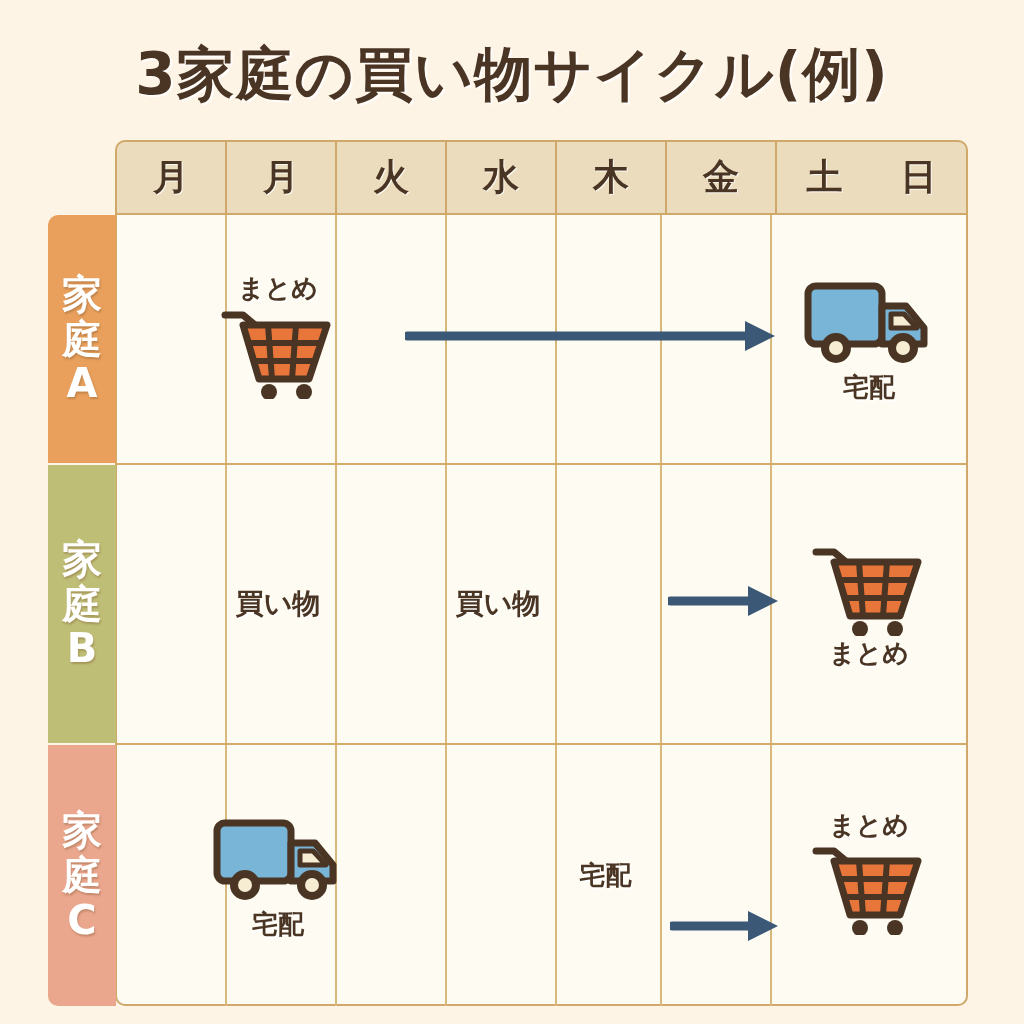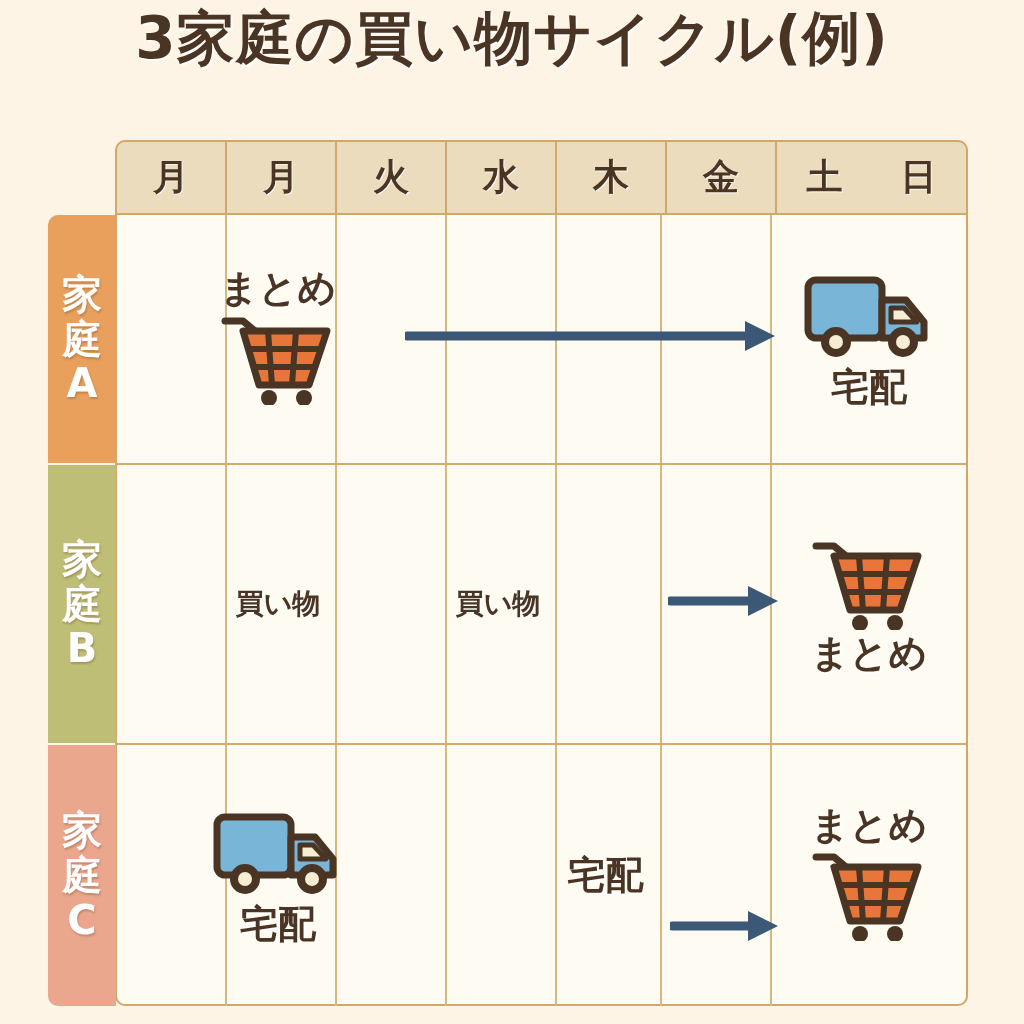--- a/index.html
+++ b/index.html
@@ -12,21 +12,21 @@
     background: #fdf4e6;
     font-family: "DejaVu Sans", "Liberation Sans", sans-serif;
     overflow: hidden;
     position: relative;
   }
 
   
   #title {
     position: absolute;
     left: 0;
-    top: 0;
+    top: 36px;
     width: 1024px;
     text-align: center;
     font-size: 58px;
     font-weight: bold;
     letter-spacing: 1px;
     color: #4a3524;
     text-shadow: 2px 2px 0 rgba(255,255,255,0.75);
     white-space: nowrap;
   }
 
@@ -136,21 +136,21 @@
   }
   .cell {
     position: absolute;
     display: flex;
     flex-direction: column;
     align-items: center;
     justify-content: center;
     box-sizing: border-box;
   }
   .cell-text {
-    font-size: 38px;
+    font-size: 26px;
     font-weight: bold;
     color: #4a3524;
     text-shadow: 1.5px 1.5px 0 rgba(255,255,255,0.85);
     white-space: nowrap;
     line-height: 1.05;
   }
   .cell-text.small { font-size: 28px; }
 
   
   .arrow-wrap { position: absolute; }

